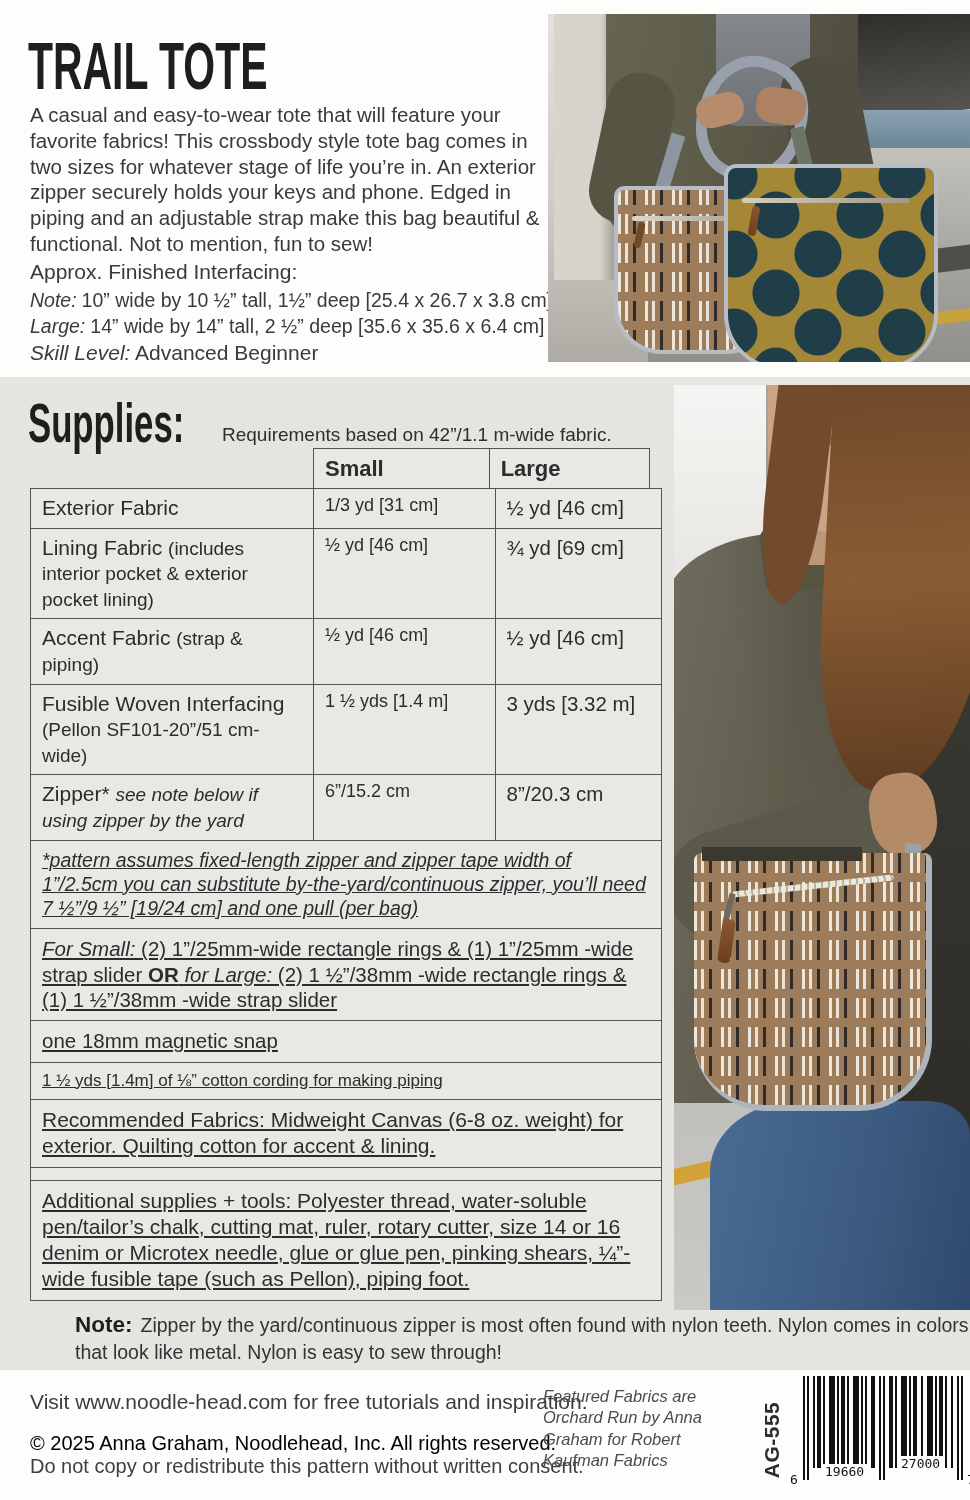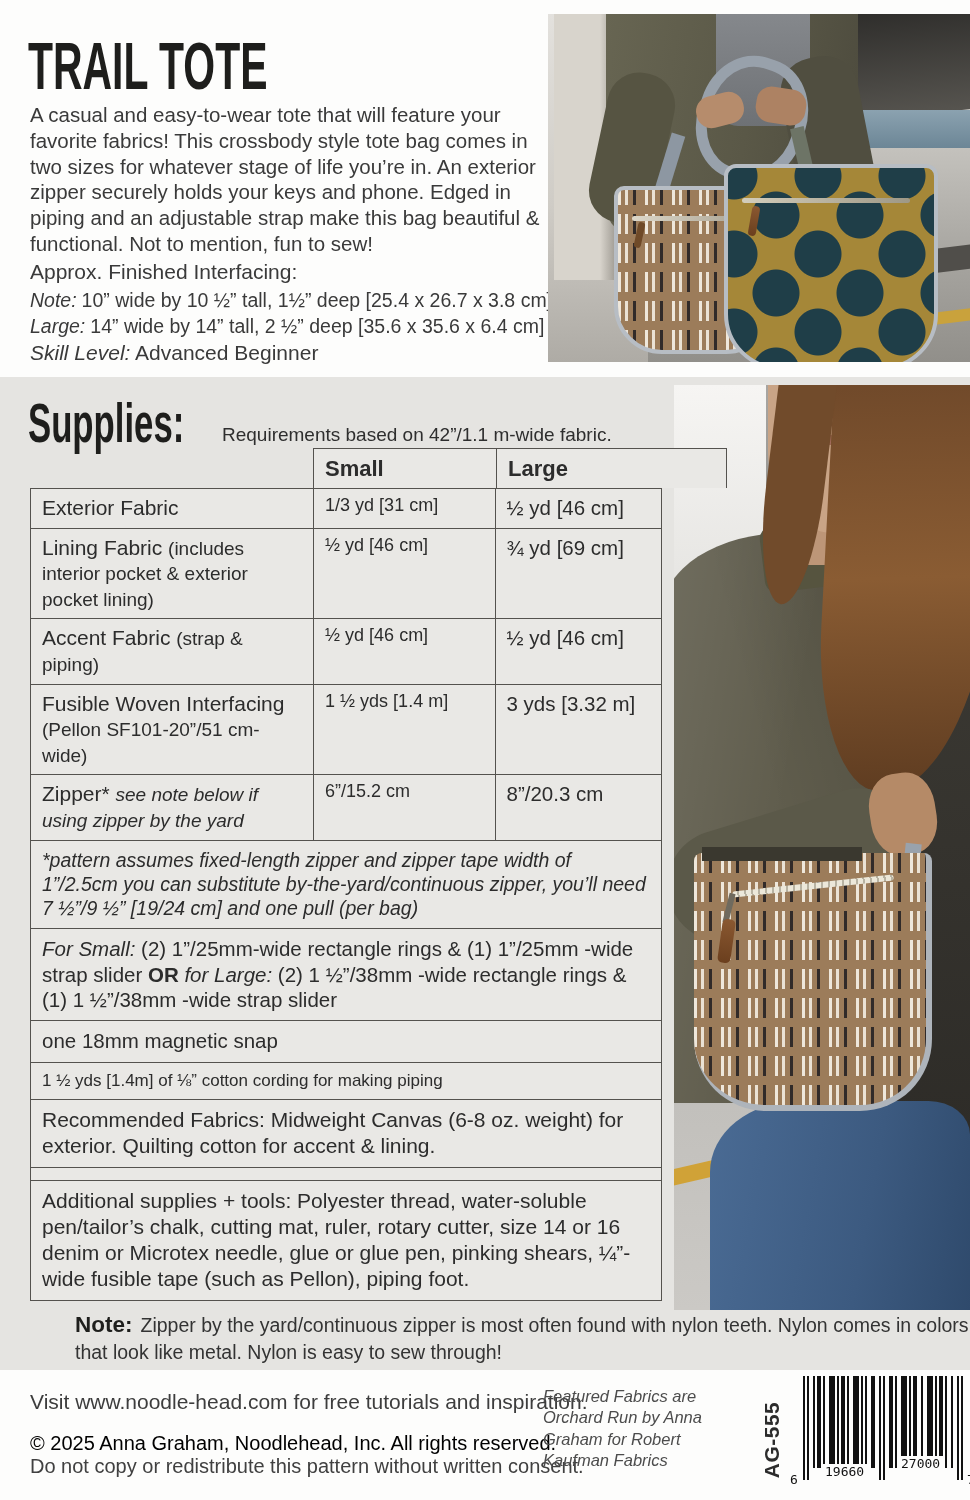--- a/index.html
+++ b/index.html
@@ -17,31 +17,31 @@
   #dims{left:30px;top:258px;width:540px;font-size:19.5px;line-height:1.3;color:#3a3a3a;}
   #dims .hd{font-size:21px;margin-bottom:3px;}
   #dims .lbl{font-style:italic;margin-right:5px;}
   #skill{left:30px;top:341px;font-size:21px;color:#3a3a3a;}
   
   #panel{left:0;top:377px;width:970px;height:993px;background:#e5e4e1;}
   #supplies-head{left:28px;top:390px;font-size:56px;}
   #supplies-sub{left:222px;top:424px;font-size:19px;color:#2e2e2e;}
   
   #tbl{left:30px;top:448px;width:632px;font-size:21px;color:#2c2c2c;}
-  .hrow{margin-left:283px;width:414px;display:flex;border:1px solid #54524e;border-bottom:none;
+  .hrow{margin-left:283px;width:337px;display:flex;border:1px solid #54524e;border-bottom:none;
         background:#e9e8e5;box-sizing:border-box;}
   .hcell{box-sizing:border-box;padding:7px 11px 6px;font-weight:700;font-size:22px;}
   .hcell.s{width:182px;}
   .hcell.l{width:167px;border-left:1px solid #54524e;}
   .tbox{border:1px solid #54524e;background:#e9e8e5;box-sizing:border-box;}
   .trow{display:flex;border-bottom:1px solid #54524e;}
   .c1{box-sizing:border-box;width:283px;padding:6px 11px 7px;line-height:1.22;}
   .c2{box-sizing:border-box;width:182px;border-left:1px solid #54524e;padding:6px 11px;font-size:18px;line-height:1.22;}
   .c3{box-sizing:border-box;width:167px;border-left:1px solid #54524e;padding:6px 11px;font-size:20.5px;line-height:1.22;}
-  .frow{border-bottom:1px solid #54524e;padding:7px 11px 8px;line-height:1.24;}
+  .frow{border-bottom:1px solid #54524e;padding:7px 11px 8px;line-height:1.24;text-decoration:underline;}
   .frow:last-child{border-bottom:none;}
   .spacer-row{height:12px;border-bottom:1px solid #54524e;}
   .paren{font-size:19px;}
   
   #note{left:36px;top:1310px;width:908px;font-size:19.5px;line-height:1.32;color:#333;margin-left:39px;}
   #note .nlbl{font-size:22.5px;font-weight:700;color:#1e1e1c;margin-right:8px;}
   
   #visit{left:30px;top:1390px;font-size:21px;color:#3d3d3d;}
   #copyright{left:30px;top:1432px;font-size:20px;color:#000000;}
   #nocopy{left:30px;top:1455px;font-size:20px;color:#404040;}

